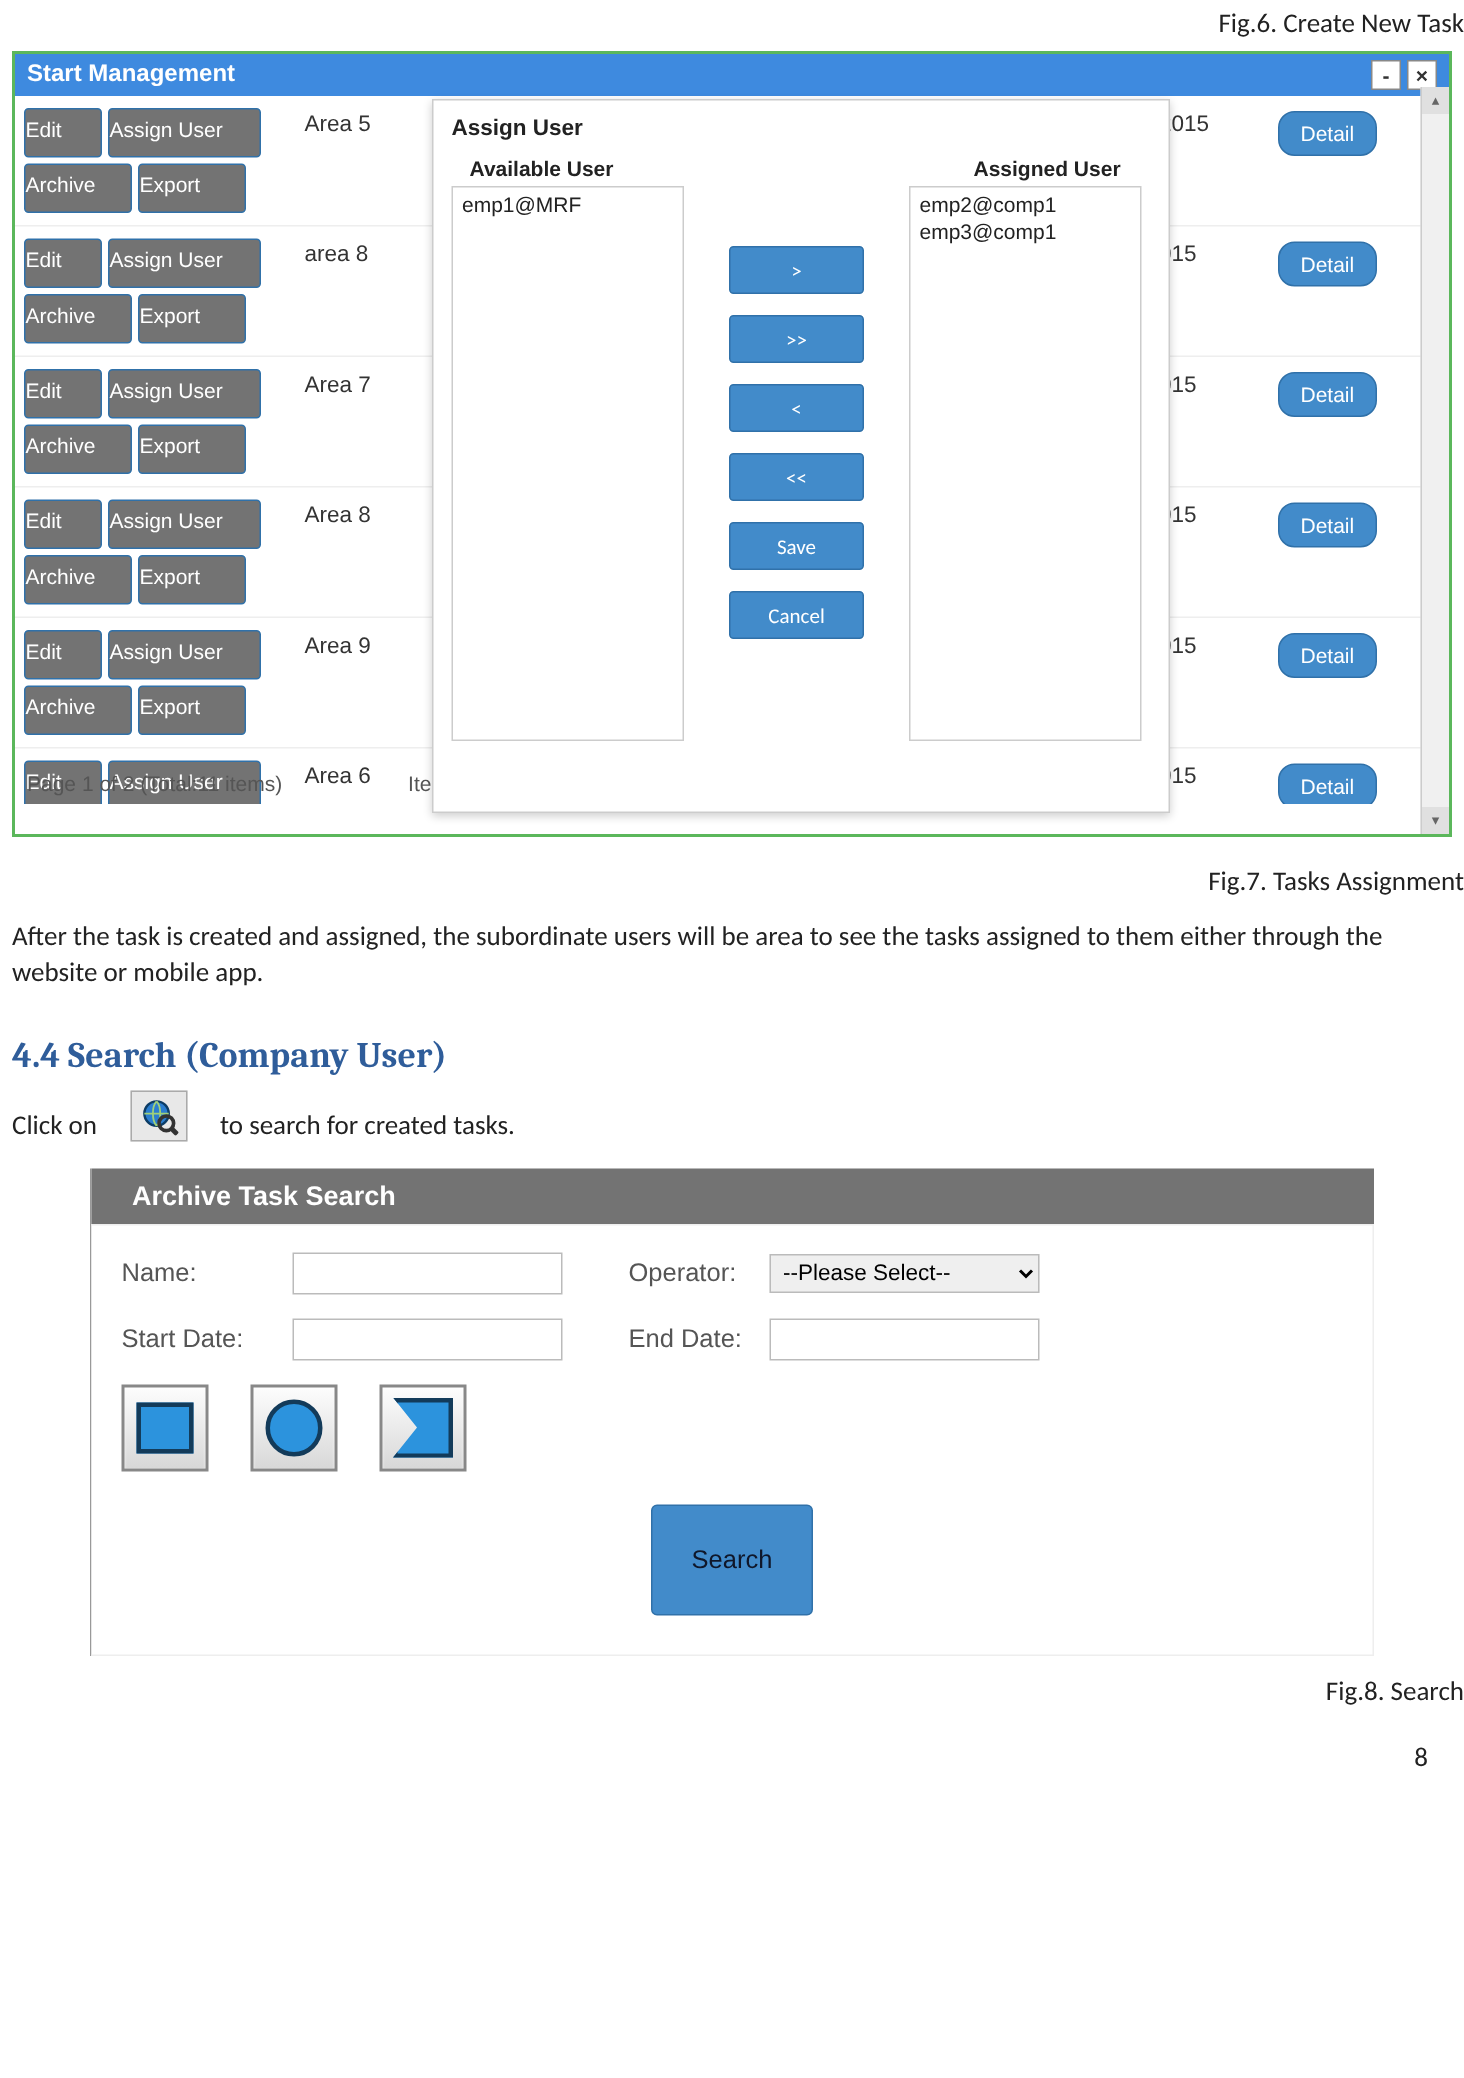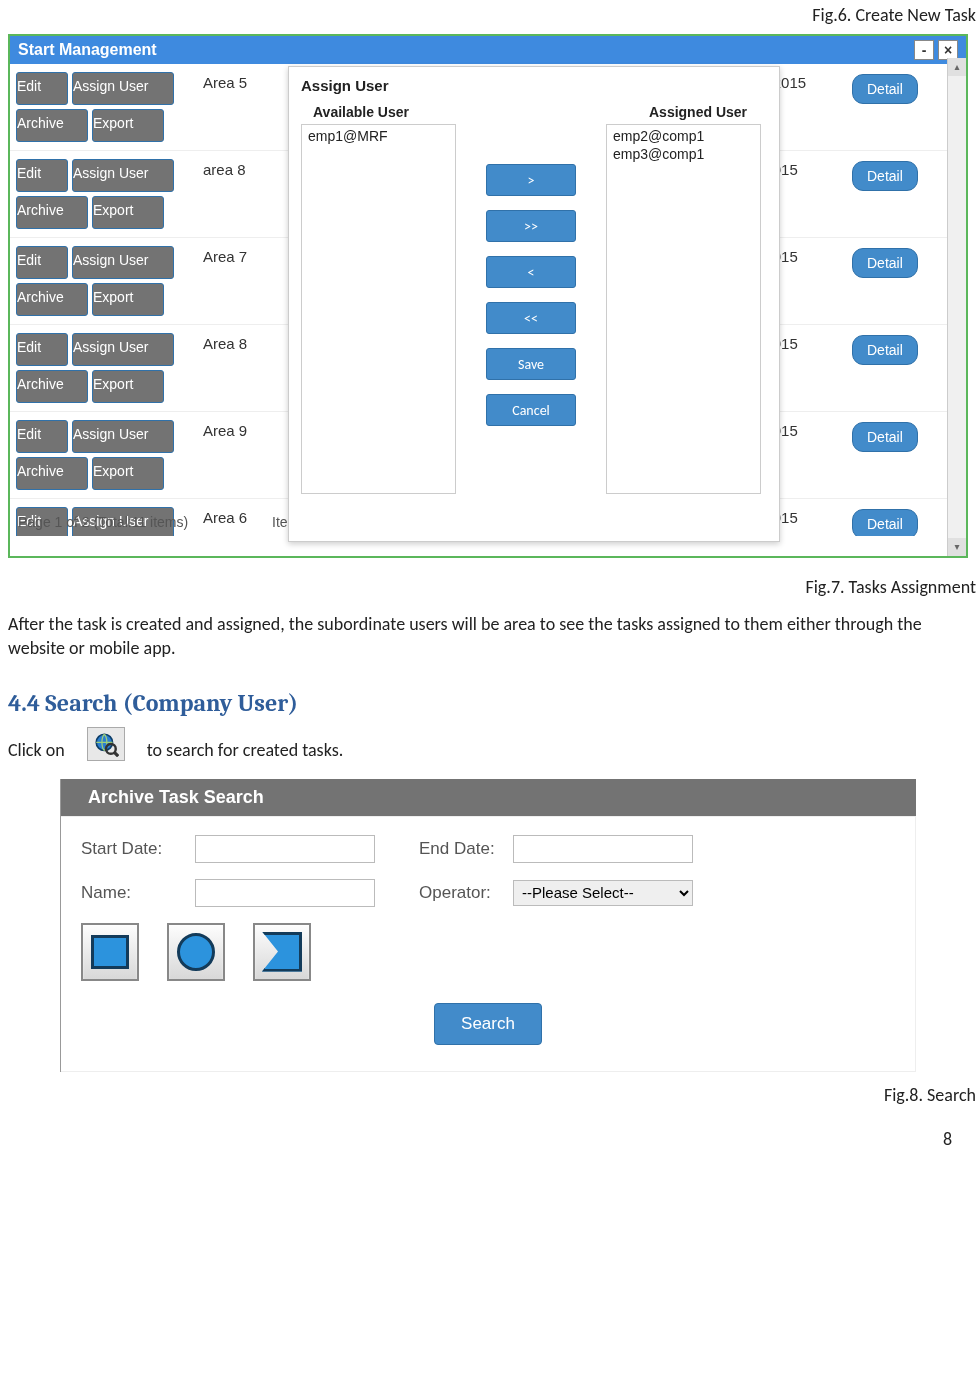--- a/index.html
+++ b/index.html
@@ -45,21 +45,21 @@
 .ss2-row{display:flex;align-items:center;gap:14px;margin-bottom:16px;font-size:17px;color:#555}
 .ss2-row label{min-width:100px}
 .ss2-row input,.ss2-row select{border:1px solid #bbb;height:26px;font-size:15px;padding:0 4px}
 .ss2-row input{width:170px}
 .ss2-row select{width:180px}
 .iconsrow{display:flex;gap:28px;margin:8px 0 22px 0}
 .iconbox{width:54px;height:54px;background:linear-gradient(#fdfdfd,#d8d8d8);border:2px solid #888;display:flex;align-items:center;justify-content:center;cursor:pointer;box-shadow:inset 0 1px 2px rgba(255,255,255,.8)}
 .ic-square{width:32px;height:28px;background:#2c93dd;border:3px solid #133b5a}
 .ic-circle{width:32px;height:32px;background:#2c93dd;border:3px solid #133b5a;border-radius:50%}
 .ic-poly-wrap{width:34px;height:34px;background:#2c93dd;position:relative;clip-path:polygon(0 0,100% 0,100% 100%,0 100%,40% 50%);border:3px solid #133b5a}
-.searchbtn{background:#428bca;color:#ffffff;border:1px solid #3071a9;border-radius:4px;padding:10px 26px;font-size:17px;cursor:pointer}
+.searchbtn{background:#428bca;color:#0f172a;border:1px solid #3071a9;border-radius:4px;padding:26px 26px;font-size:17px;cursor:pointer}
 .searchwrap{text-align:center}
 .pagenum{position:absolute;right:24px;bottom:14px;font-size:18px}
 </style>
 </head>
 <body>
 
 <div class="page">
   <div class="caption">Fig.6. Create New Task</div>
 
   <div class="screenshot1">
@@ -220,33 +220,33 @@
           <line x1="26" y1="26" x2="31" y2="31" stroke="#333" stroke-width="4"></line>
         </svg>
     </span>
     <span>to search for created tasks.</span>
   </div>
 
   <div class="screenshot2">
     <div class="ss2-titlebar">Archive Task Search</div>
     <div class="ss2-body">
       <div class="ss2-row">
-        <label>Start Date:</label>
-        <input type="text" style="">
-        <label style="margin-left:30px;min-width:80px">End Date:</label>
-        <input type="text" style="">
-      </div>
-      <div class="ss2-row">
         <label>Name:</label>
         <input type="text" style="">
         <label style="margin-left:30px;min-width:80px">Operator:</label>
         <select>
           <option>--Please Select--</option>
         </select>
       </div>
+      <div class="ss2-row">
+        <label>Start Date:</label>
+        <input type="text" style="">
+        <label style="margin-left:30px;min-width:80px">End Date:</label>
+        <input type="text" style="">
+      </div>
       <div class="iconsrow">
         <div class="iconbox">
             <div class="ic-square"></div>
           </div>
         <div class="iconbox">
             <div class="ic-circle"></div>
           </div>
         <div class="iconbox">
             <div class="ic-poly-wrap"></div>
           </div>

